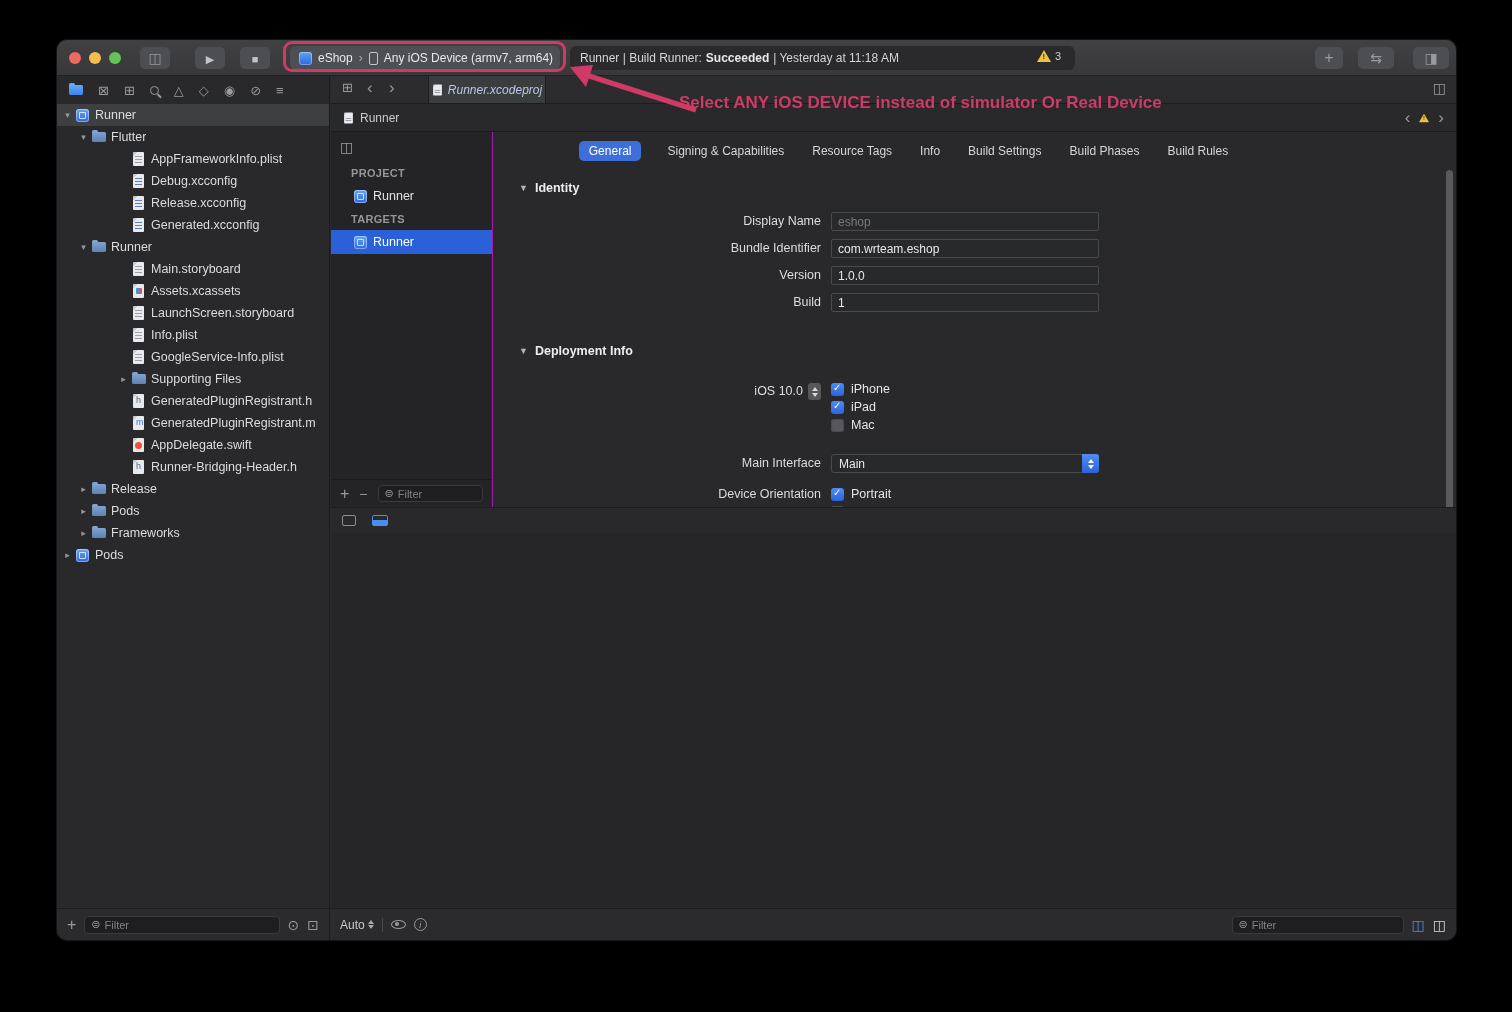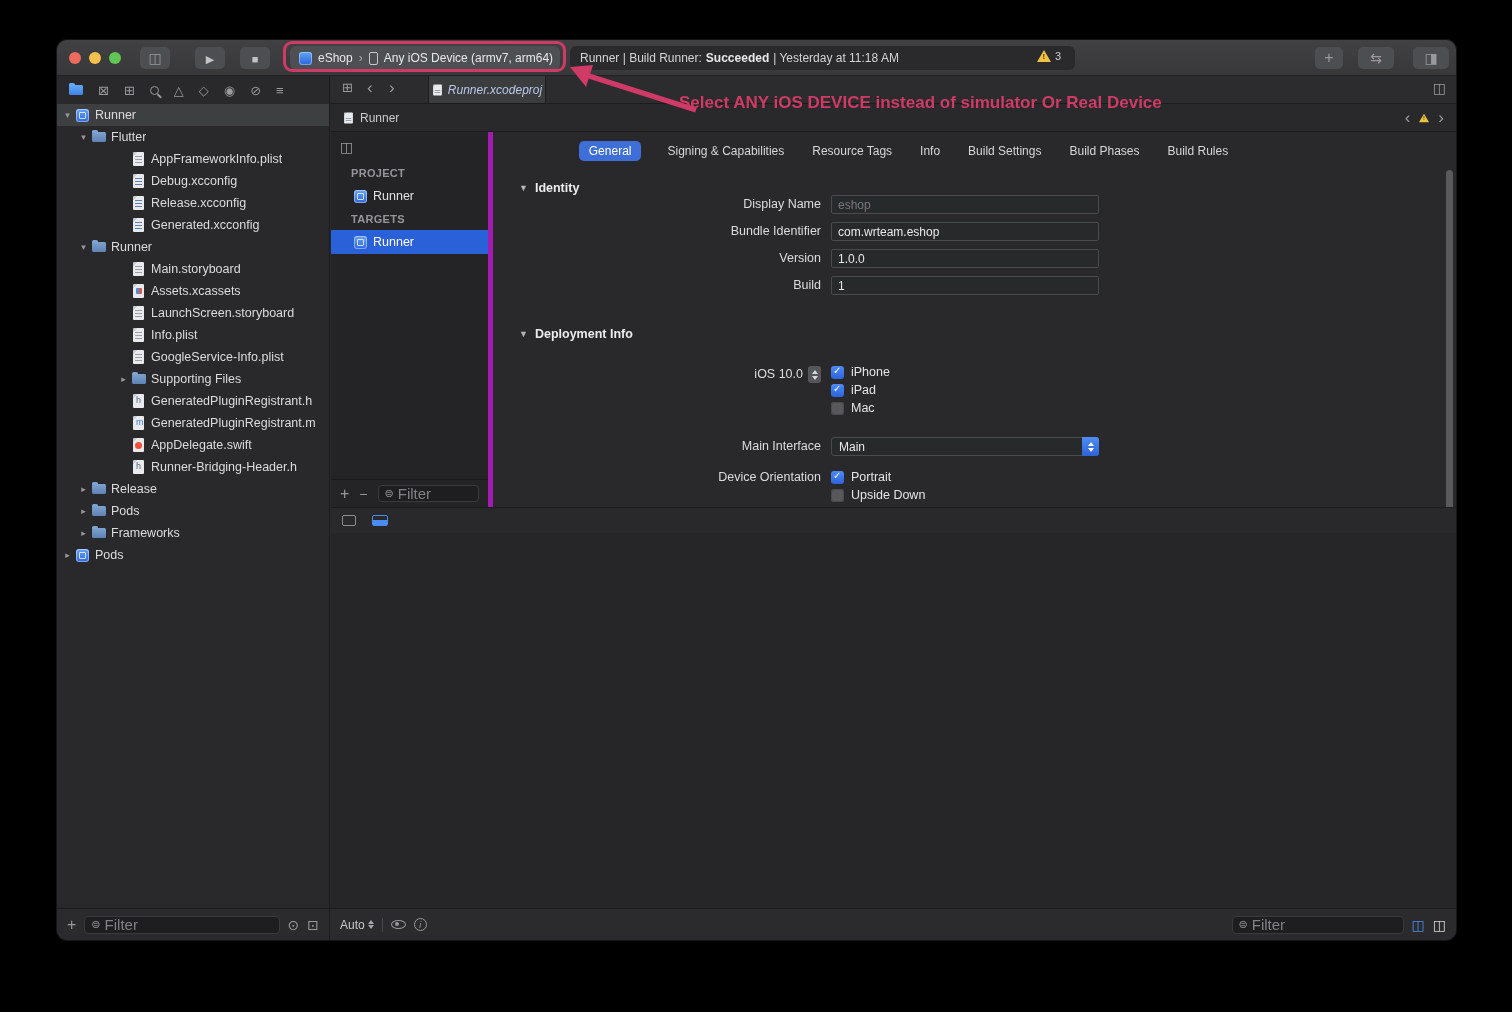--- a/index.html
+++ b/index.html
@@ -77,21 +77,21 @@
   .icon-doc.mm::after{content:"m";color:#3a7bd5}
   .icon-doc.assets::after{background:none;content:"";width:6px;height:6px;left:2.5px;top:4px;border-radius:1px;
     background:linear-gradient(90deg,#4a90d9 50%,#e2574c 50%)}
   .lbl{overflow:hidden;text-overflow:ellipsis}
 
   
   .window-footer{position:absolute;left:0;bottom:0;right:0;height:32px;background:#2b2b2d;border-top:1px solid #1c1c1e;display:flex}
   .wf-left{width:273px;flex:none;border-right:1px solid #1c1c1e;display:flex;align-items:center;gap:8px;padding:0 10px}
   .wf-right{flex:1;display:flex;align-items:center;padding:0 10px;gap:8px}
   .filter-field{height:18px;background:#1e1e20;border:1px solid #3a3a3d;border-radius:4px;display:flex;align-items:center;gap:4px;padding:0 6px}
-  .filter-field input{background:transparent;border:none;outline:none;color:#c8c8ca;font-size:15px;width:100%;
+  .filter-field input{background:transparent;border:none;outline:none;color:#c8c8ca;font-size:11px;width:100%;
     font-family:"Liberation Sans","DejaVu Sans",sans-serif}
   .filter-field input::placeholder{color:#828286}
   .icon-eye{width:15px;height:9px;border:1.5px solid #98989c;border-radius:50%;position:relative;flex:none}
   .icon-eye::after{content:"";position:absolute;width:4px;height:4px;background:#98989c;border-radius:50%;left:3.5px;top:1px}
   .icon-info{width:13px;height:13px;border:1.5px solid #98989c;border-radius:50%;color:#98989c;font-size:9px;
     display:flex;align-items:center;justify-content:center;flex:none}
   .icon-info::before{content:"i";font-style:italic}
   .vsep{width:1px;height:14px;background:#47474a}
   .mini-chev{display:inline-flex;flex-direction:column;gap:1px;margin-left:3px}
   .mini-chev i{width:0;height:0;border-left:3px solid transparent;border-right:3px solid transparent}
@@ -104,21 +104,21 @@
   .tab{position:absolute;left:97px;top:0;bottom:0;width:118px;background:#3b3c3e;border-left:1px solid #1c1c1e;
     border-right:1px solid #1c1c1e;display:flex;align-items:center;justify-content:center;gap:5px;
     color:#b9c7ea;font-size:12px;font-style:italic}
   .jumpbar{height:28px;background:#29292b;border-bottom:1px solid #1c1c1e;display:flex;align-items:center;
     padding:0 12px;gap:6px;font-size:12px;color:#cacacc;flex:none}
   .jump-right{margin-left:auto;display:flex;align-items:center;gap:7px}
   .tri-warn.small{transform:scale(.72)}
   .editor-body{flex:1;display:flex;min-height:0}
 
   
-  .proj-panel{width:162px;flex:none;background:#242426;border-right:5px solid #a21caf;position:relative;font-size:12.5px}
+  .proj-panel{width:162px;flex:none;background:#242426;border-right:1px solid #a21caf;position:relative;font-size:12.5px}
   .panel-top{height:30px;display:flex;align-items:center;padding-left:9px}
   .pp-head{height:22px;display:flex;align-items:center;padding-left:20px;font-size:11px;font-weight:bold;
     color:#96969a;letter-spacing:.3px}
   .pp-row{height:24px;display:flex;align-items:center;gap:6px;padding-left:23px;color:#e2e2e4;white-space:nowrap}
   .pp-row.selected{background:#2a61d9;color:#fff}
   .panel-footer{position:absolute;left:0;right:0;bottom:0;height:28px;border-top:1px solid #1c1c1e;
     display:flex;align-items:center;gap:10px;padding:0 9px;color:#b8b8ba}
   .panel-footer .filter-field{flex:1;height:17px}
 
   
@@ -435,21 +435,21 @@
           <span class="seg">Build Settings</span>
           <span class="seg">Build Phases</span>
           <span class="seg">Build Rules</span>
         </div>
 
         <div style="margin-top:20px">
           <div class="sec-head">
             <span class="sec-tri"></span>
             <span>Identity</span>
           </div>
-          <div style="">
+          <div style="margin-top:17px">
             <div class="frow center">
               <div class="flabel">Display Name</div>
               <input class="tf" placeholder="eshop" style="">
             </div>
             <div class="frow center">
               <div class="flabel">Bundle Identifier</div>
               <input class="tf" value="com.wrteam.eshop" style="">
             </div>
             <div class="frow center">
               <div class="flabel">Version</div>

